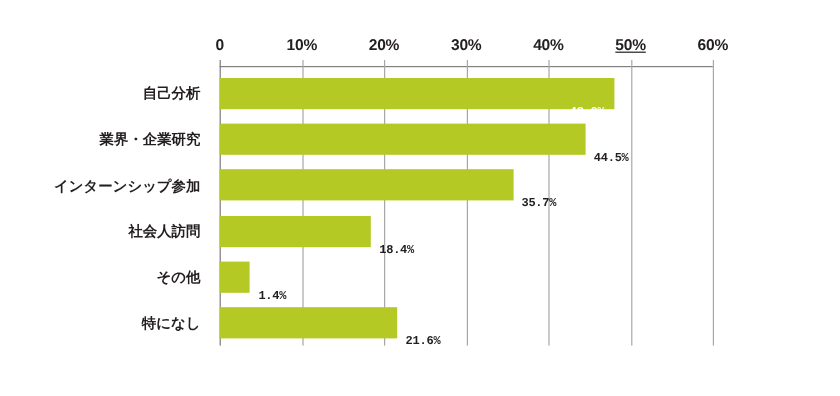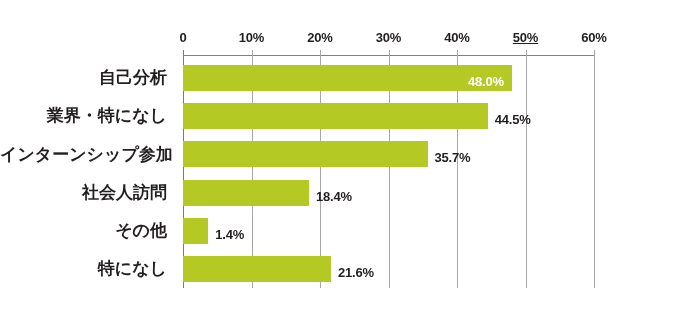--- a/index.html
+++ b/index.html
@@ -87,49 +87,50 @@
   }
   .bar-rect {
     position: absolute;
     left: 0;
     top: 0;
     height: 26px;
     background: #b5c925;
   }
   .bar-value {
     position: absolute;
-    top: 4px;
+    top: 17px;
     height: 26px;
     line-height: 26px;
-    font-size: 13px;
+    font-size: 10px;
     font-weight: bold;
     color: #231f20;
     white-space: nowrap;
     letter-spacing: -0.2px;
+    font-family: Liberation Mono, monospace;
   }
   .bar-value.inside {
     color: #ffffff;
   }
 
   
   #category-labels {
     position: absolute;
     left: 0;
     top: 55px;
     width: 175px;
     height: 233px;
   }
   .cat-label {
     position: absolute;
     right: 0;
     width: 175px;
     height: 26px;
     line-height: 26px;
     text-align: right;
-    font-size: 17px;
+    font-size: 12px;
     font-weight: bold;
     color: #231f20;
     white-space: nowrap;
     letter-spacing: 0px;
   }
 </style>
 </head>
 <body>
 
 <div id="chart-root">
@@ -178,20 +179,20 @@
         </div>
         <div class="bar-row" style="top: 201px;">
           <div class="bar-rect" style="width: 147.96px; background: rgb(181, 201, 37);"></div>
           <span class="bar-value" style="left: 154.96px;">21.6%</span>
         </div>
       </div>
   </div>
 
   <div id="category-labels">
       <div class="cat-label" style="top: 10px; padding-right: 8px; box-sizing: border-box;">自己分析</div>
-      <div class="cat-label" style="top: 48.2px; padding-right: 8px; box-sizing: border-box;">業界・特になし</div>
+      <div class="cat-label" style="top: 48.2px; padding-right: 8px; box-sizing: border-box;">業界・企業研究</div>
       <div class="cat-label" style="top: 87px; padding-right: 8px; box-sizing: border-box;">インターンシップ参加</div>
       <div class="cat-label" style="top: 124.6px; padding-right: 8px; box-sizing: border-box;">社会人訪問</div>
       <div class="cat-label" style="top: 162.8px; padding-right: 8px; box-sizing: border-box;">その他</div>
       <div class="cat-label" style="top: 201px; padding-right: 8px; box-sizing: border-box;">特になし</div>
     </div>
 
 </div>
 
 </body></html>

